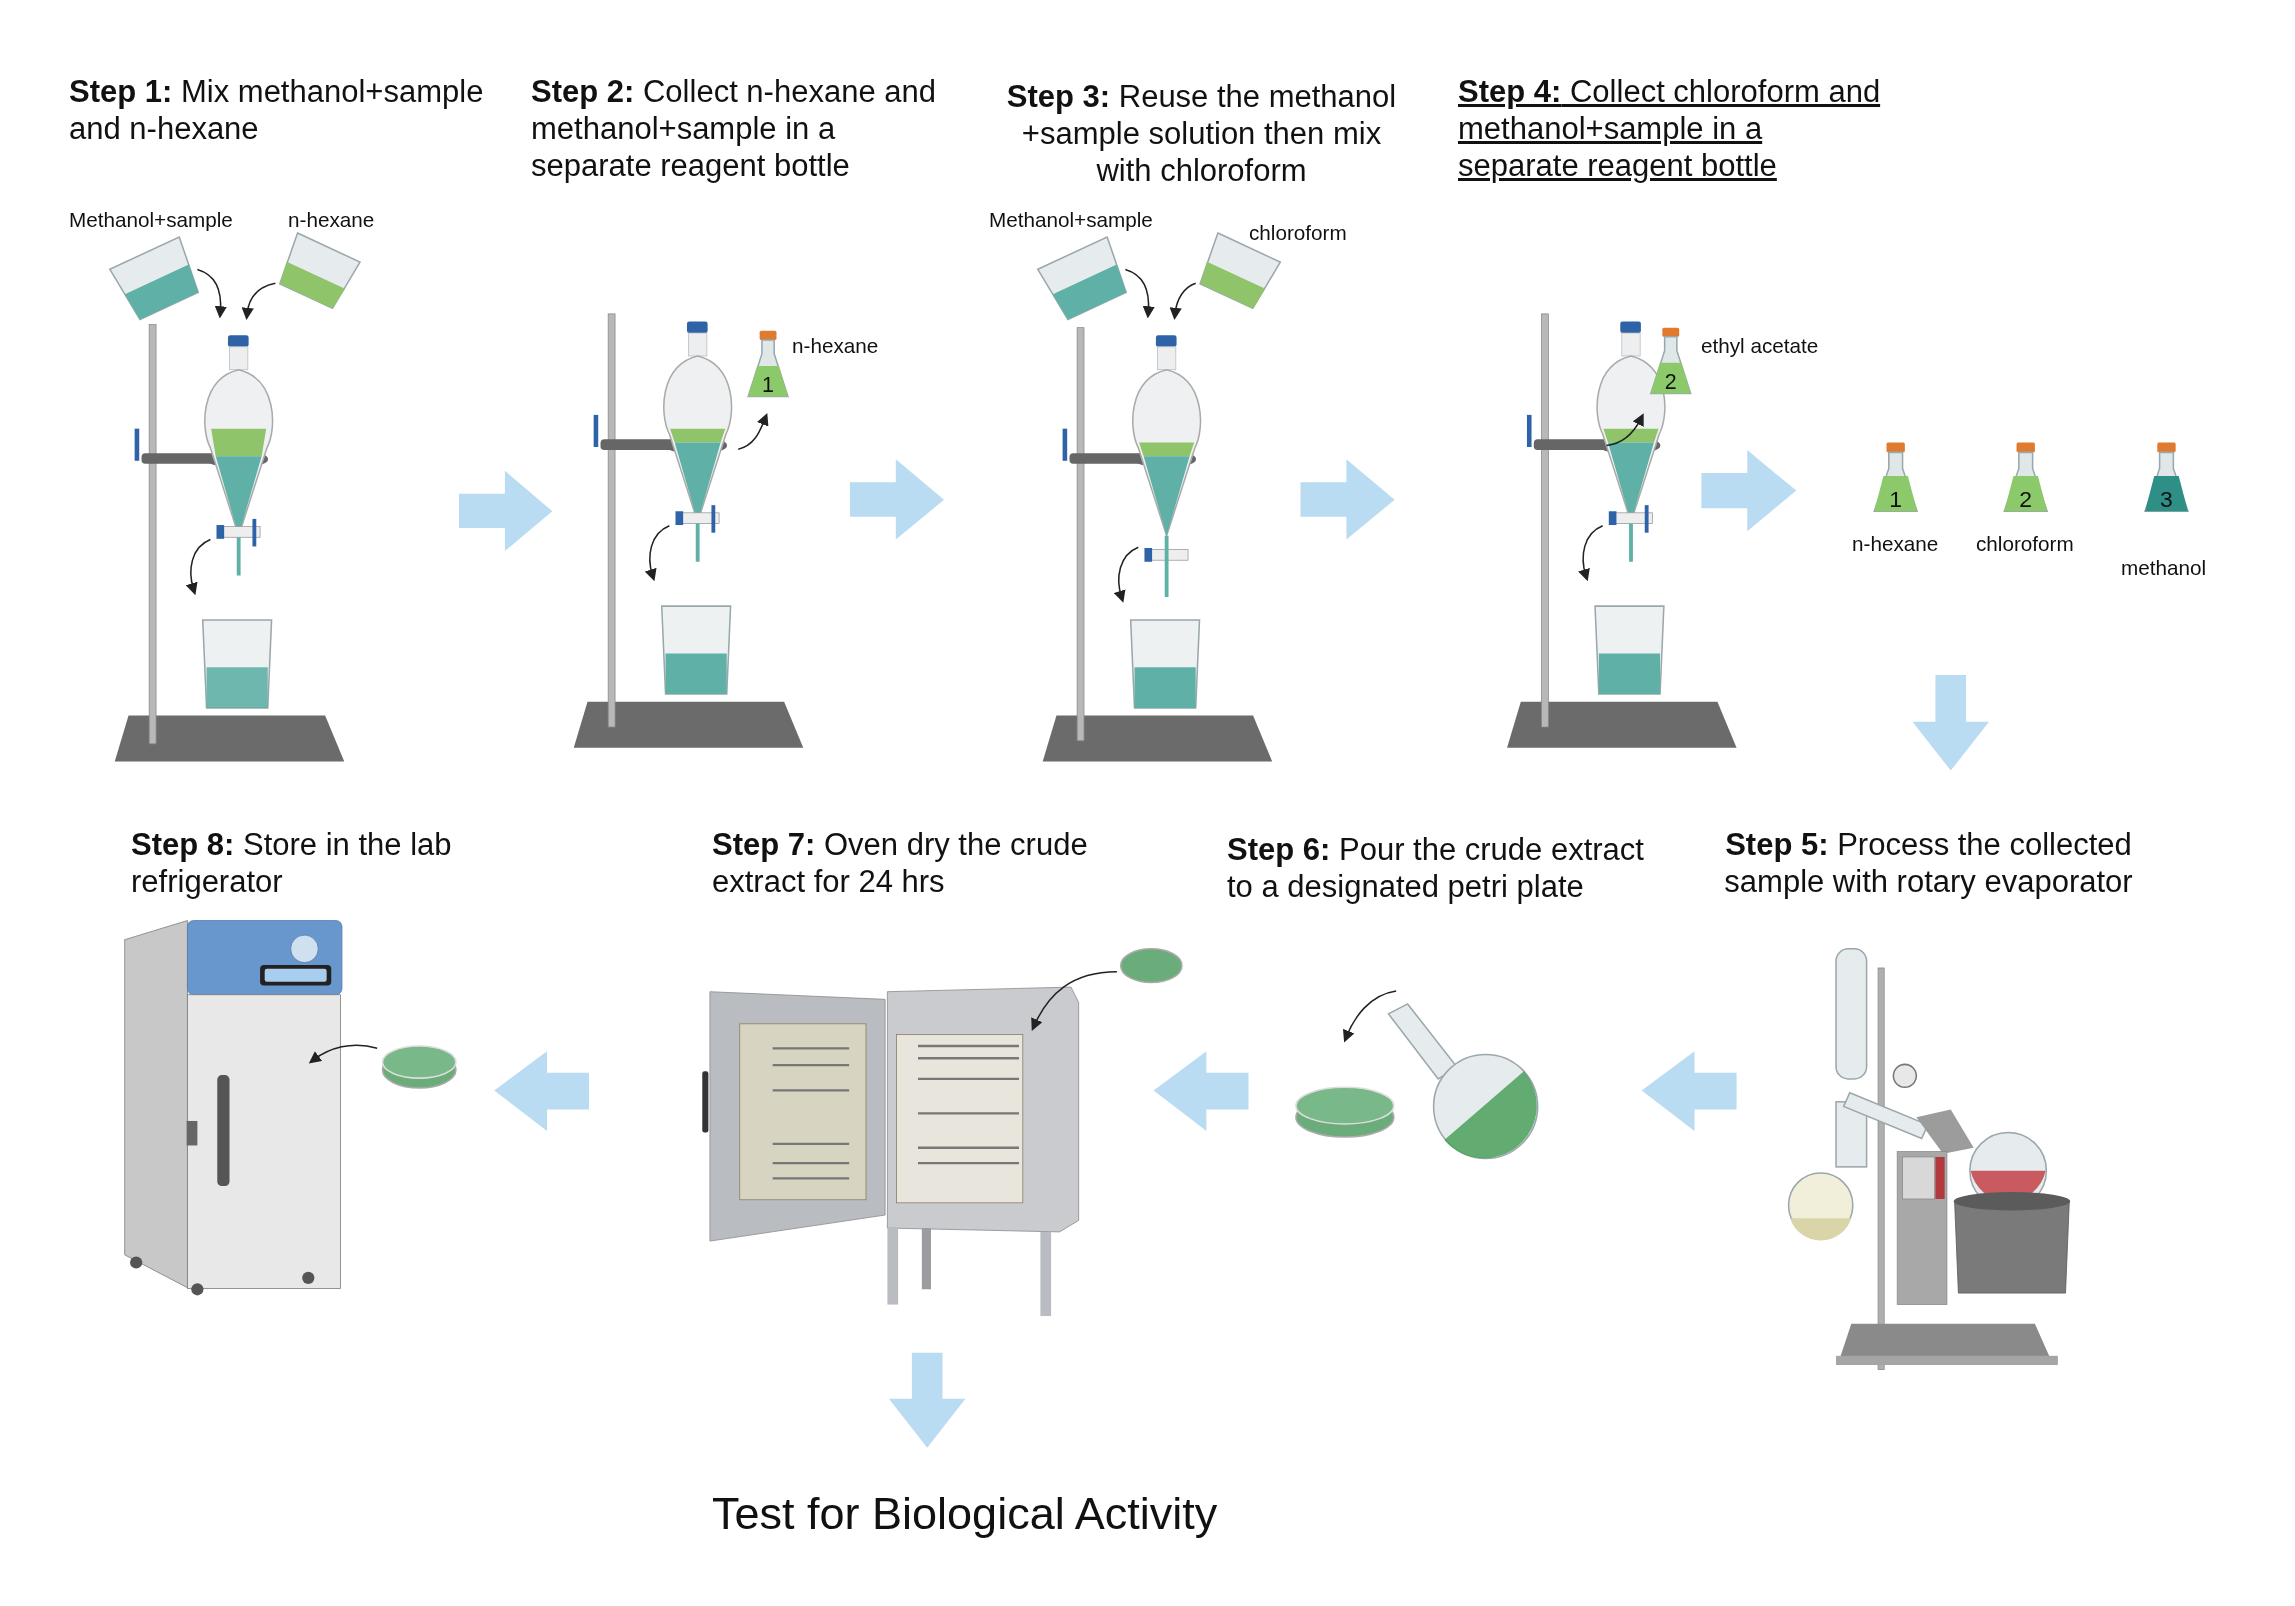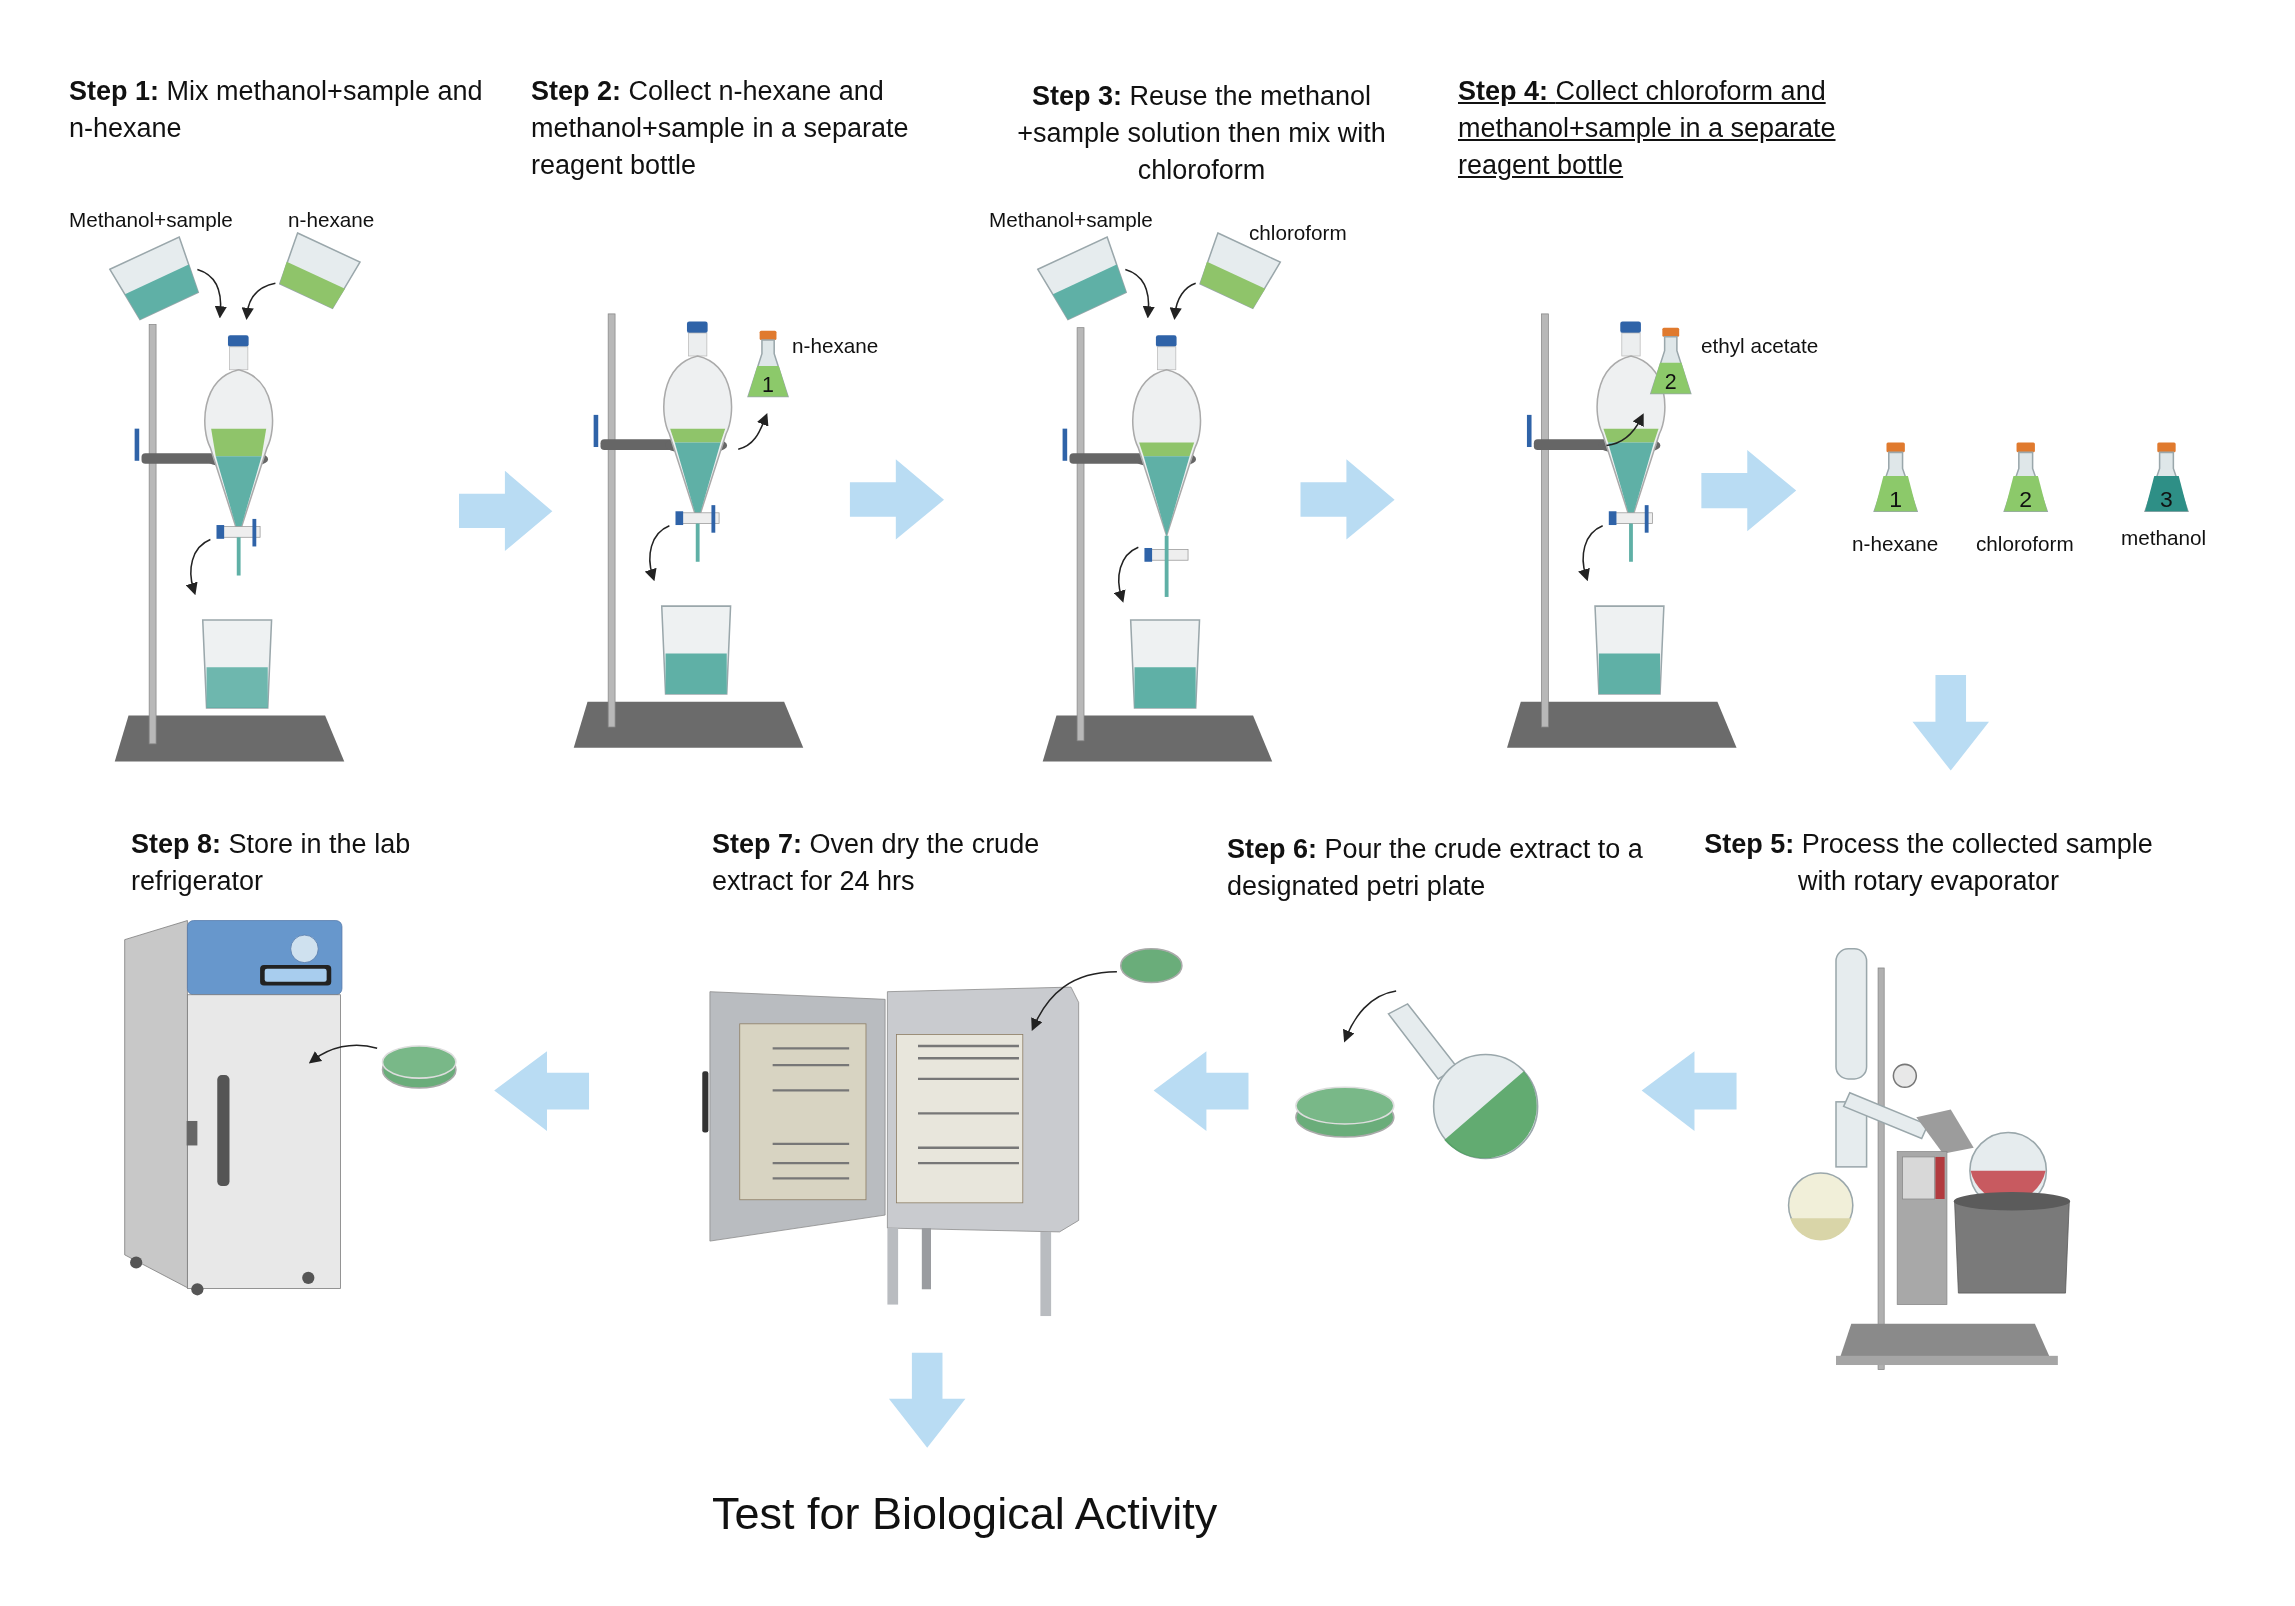--- a/index.html
+++ b/index.html
@@ -1,17 +1,17 @@
 <!DOCTYPE html>
 <html style="font-size:12.2px"><head>
 <meta charset="utf-8">
 <style>
   html,body{margin:0;padding:0;background:#ffffff;}
   body{width:2295px;height:1607px;position:relative;overflow:hidden;font-family:"Liberation Sans",sans-serif;color:#111;}
-  .step{position:absolute;font-size:27px;line-height:37px;}
+  .step{position:absolute;font-size:31px;line-height:37px;}
   .step b{font-weight:bold;}
   .lbl{position:absolute;font-size:20.7px;line-height:24.5px;color:#111;}
   .final{position:absolute;font-size:45px;left:712px;top:1488px;}
   svg{position:absolute;left:0;top:0;}
 </style>
 </head>
 <body>
 
 <div class="step" style="left:69px;top:73px;width:428px;">
   <b>Step 1:</b> <span>Mix methanol+sample and n-hexane</span>
@@ -39,21 +39,21 @@
 </div>
 
 <div class="lbl" style="left:69px;top:208px;">Methanol+sample</div>
 <div class="lbl" style="left:288px;top:208px;">n-hexane</div>
 <div class="lbl" style="left:792px;top:334px;">n-hexane</div>
 <div class="lbl" style="left:989px;top:208px;">Methanol+sample</div>
 <div class="lbl" style="left:1249px;top:221px;">chloroform</div>
 <div class="lbl" style="left:1701px;top:334px;">ethyl acetate</div>
 <div class="lbl" style="left:1852px;top:532px;">n-hexane</div>
 <div class="lbl" style="left:1976px;top:532px;">chloroform</div>
-<div class="lbl" style="left:2121px;top:526px;text-align:center;">methanol</div>
+<div class="lbl" style="left:2121px;top:556px;text-align:center;">methanol</div>
 
 <div class="final">Test for Biological Activity</div>
 
 <svg width="2295" height="1607" viewBox="0 0 3000 2100">
   <defs>
     <g id="beaker-pour">
       <g transform="rotate(-25)">
         <path d="M-45,-45 L45,-45 L38,45 L-38,45 Z" fill="#e6ecee" stroke="#9aa7ab" stroke-width="2"></path>
       </g>
     </g>

